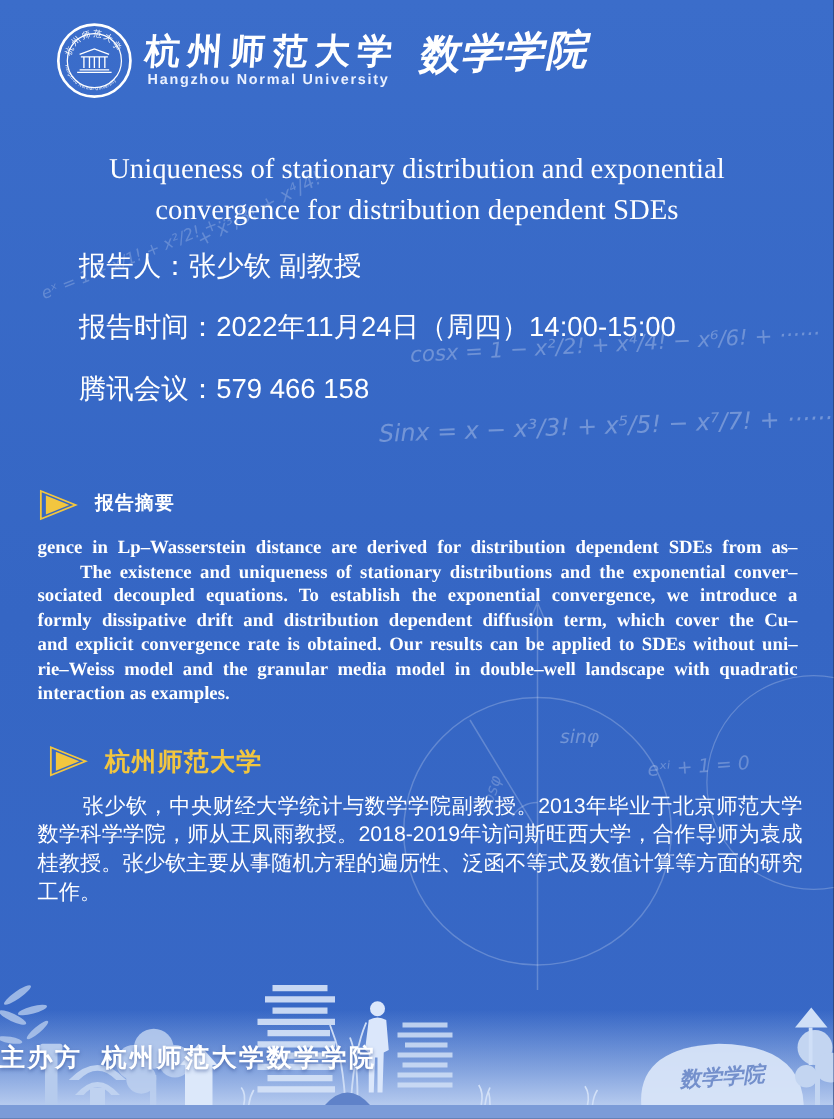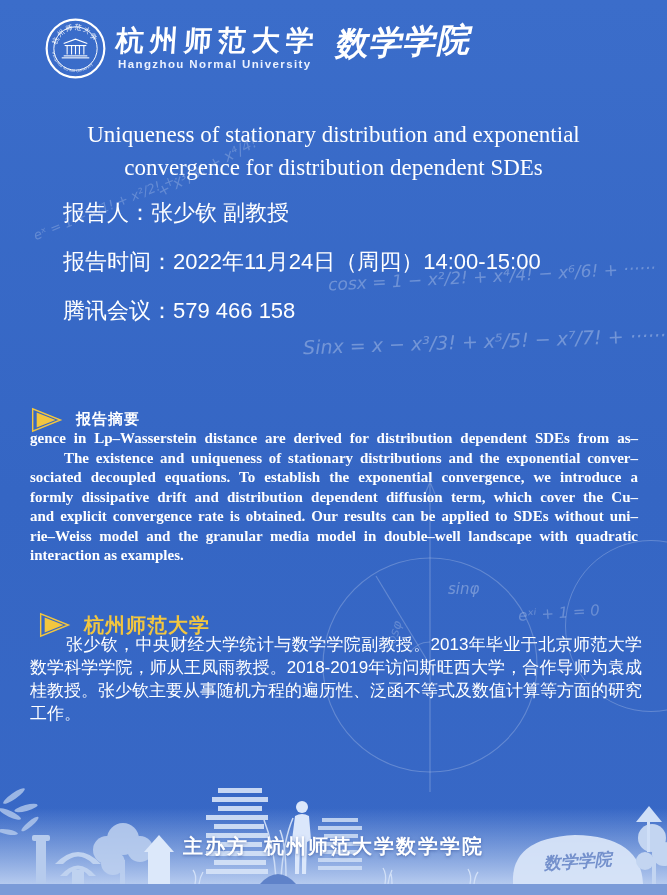--- a/index.html
+++ b/index.html
@@ -34,36 +34,36 @@
   .series{position:absolute;right:28px;top:27px;font-size:28px;font-weight:bold;color:#fff;
           font-family:"Liberation Serif",serif;letter-spacing:2px;z-index:2;}
   
   .talk-title{position:absolute;left:38px;right:38px;top:118px;margin:0;text-align:center;
           color:#fff;font-family:"Liberation Serif",serif;font-weight:normal;font-size:23px;
           line-height:33px;z-index:2;}
   .info{position:absolute;left:63px;top:201px;z-index:2;color:#fff;font-size:22px;}
   .info div{height:24px;line-height:24px;margin-bottom:25px;}
   
   .sec-head{position:absolute;left:38px;display:flex;align-items:center;gap:12px;z-index:2;
-          color:#F2C63F;font-size:20px;font-weight:bold;letter-spacing:1px;margin-top:16px;}
+          color:#F2C63F;font-size:20px;font-weight:bold;letter-spacing:1px;}
   .sec-head.abstract{top:390px;}
   .sec-head.bio{top:595px;}
   .tri-icon{width:34px;height:28px;flex:0 0 auto;}
   
   .abstract{position:absolute;left:30px;width:608px;top:429px;z-index:2;color:#fff;
           font-family:"Liberation Serif",serif;font-weight:bold;font-size:15px;line-height:19.5px;}
   .abs-line{text-align:justify;text-align-last:justify;}
   .abs-line.first{text-indent:34px;}
   .abs-line.last{text-align-last:left;}
   
   .bio-text{position:absolute;left:30px;width:612px;top:633px;margin:0;z-index:2;color:#fff;
           font-size:17px;line-height:23px;text-indent:36px;text-align:justify;}
   
   .skyline{position:absolute;left:0;bottom:0;width:667px;height:115px;z-index:1;}
-  .organizer{position:absolute;left:0;width:100%;top:833px;text-align:center;z-index:3;
+  .organizer{position:absolute;left:0;width:100%;top:833px;text-align:left;z-index:3;
           color:#fff;font-size:20px;font-weight:bold;letter-spacing:2px;white-space:pre;
           text-shadow:0 1px 3px rgba(40,70,140,0.55);}
 </style>
 </head>
 <body>
 
 <div class="poster">
 
   <span class="wm wm-taylor">+ x³/3! + x⁴/4!</span>
   <span class="wm wm-exp">eˣ = 1 + x/1! + x²/2! +···</span>

